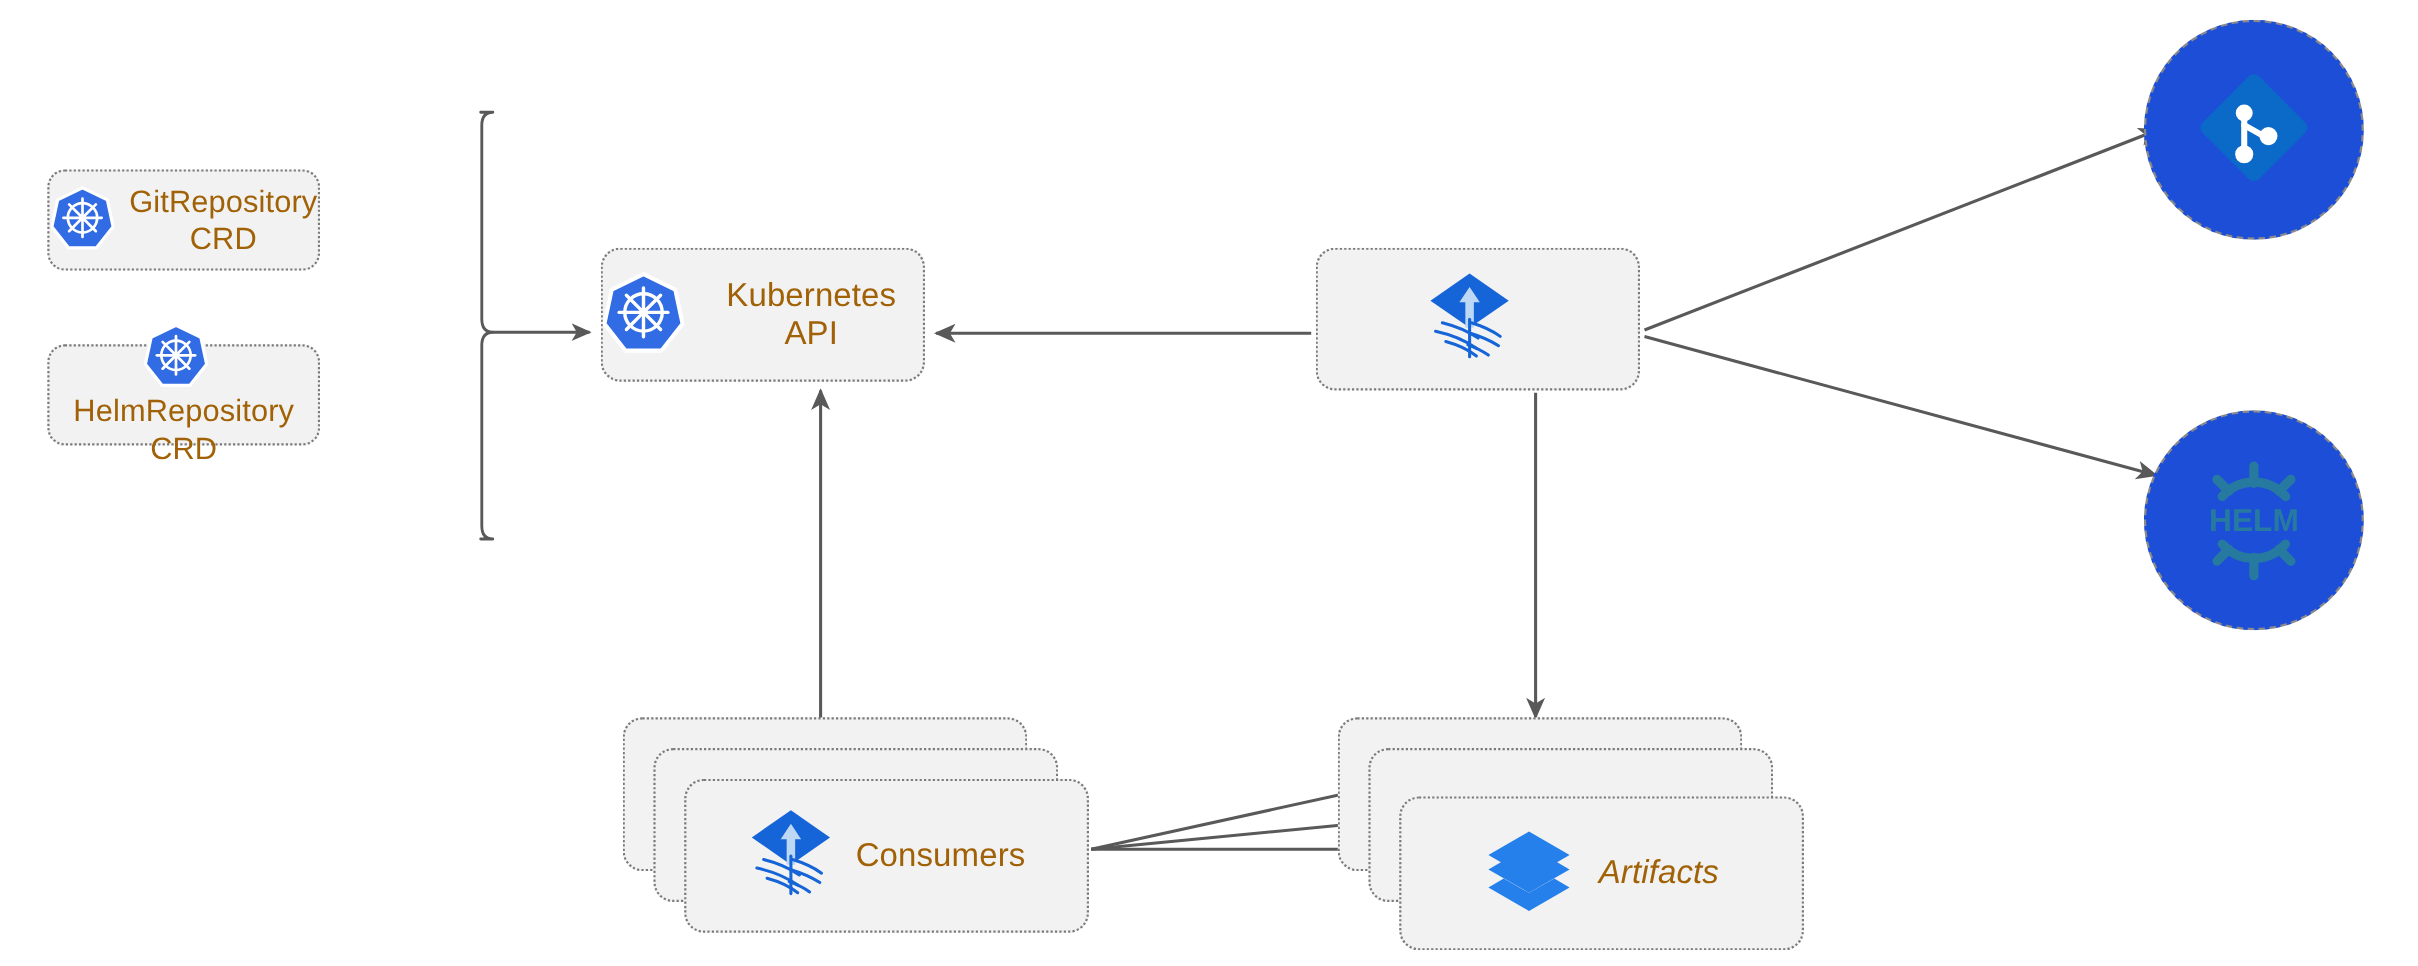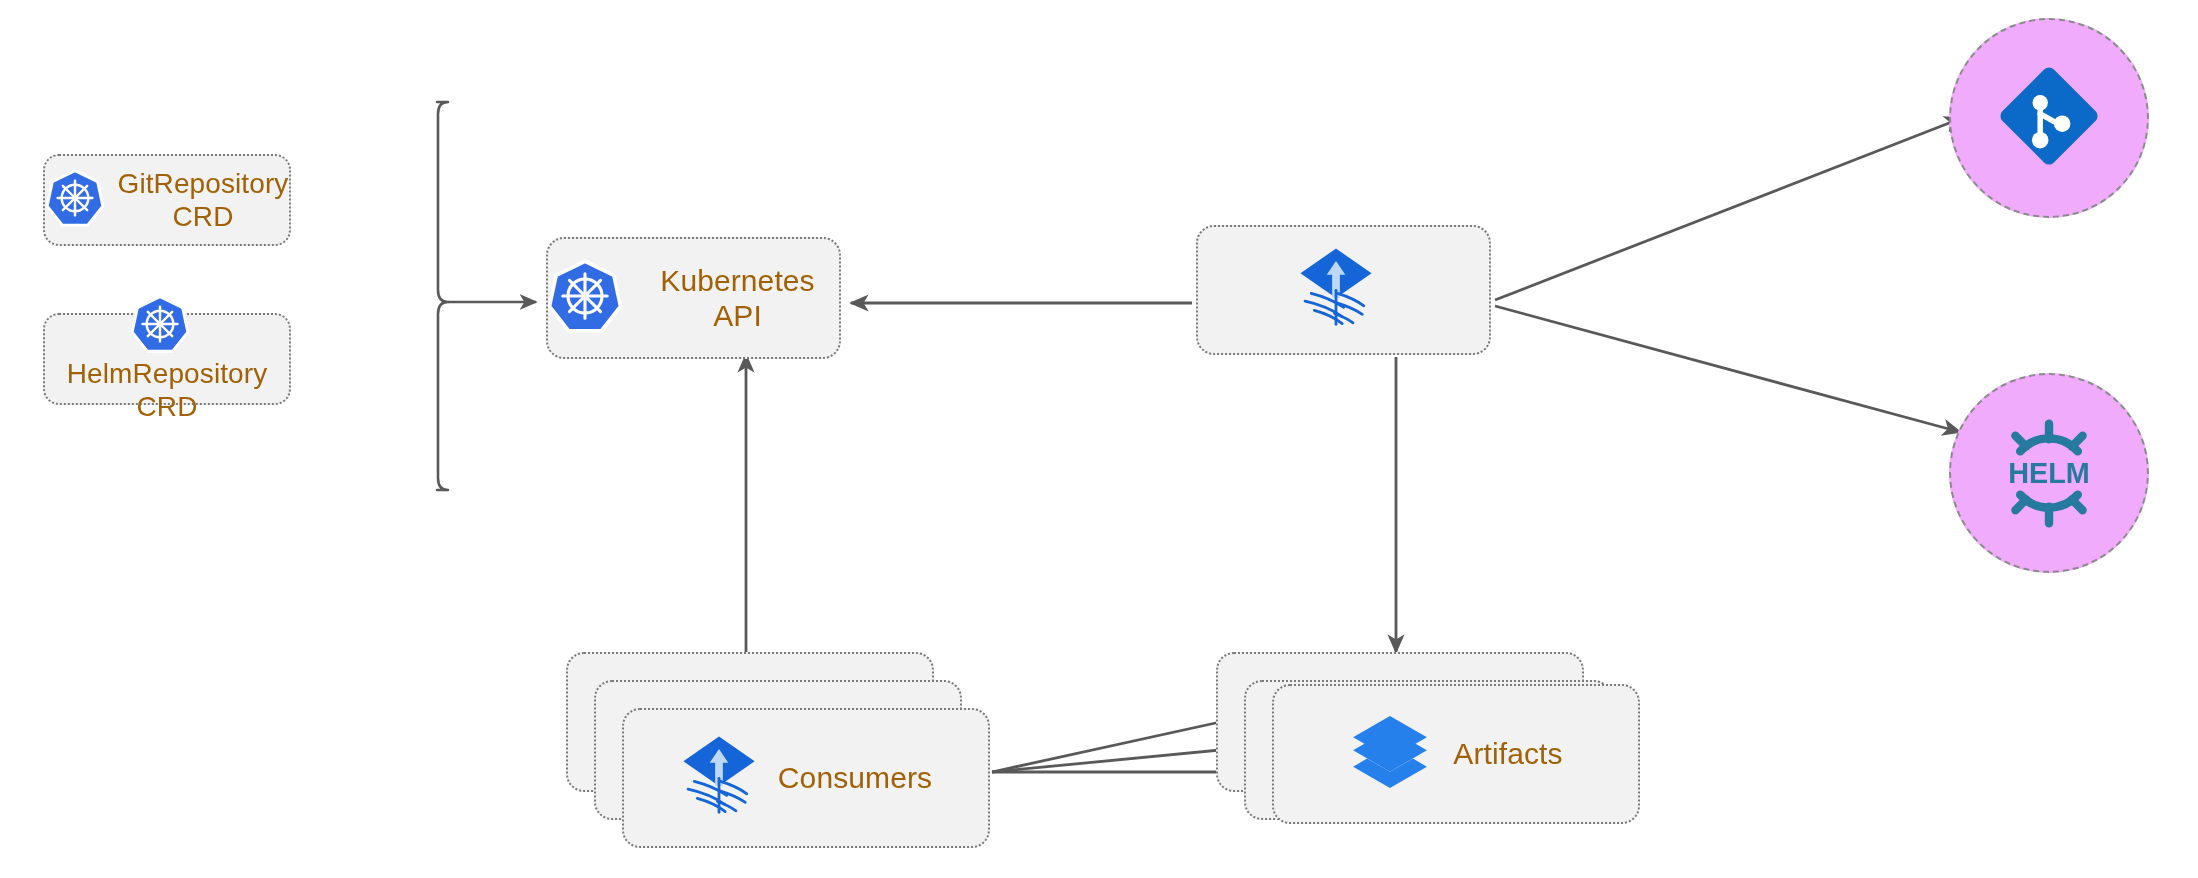--- a/index.html
+++ b/index.html
@@ -57,21 +57,21 @@
   .stack-ghost {
     position: absolute;
     box-sizing: border-box;
     background: #f2f2f2;
     border: 2px dotted #7a7a7a;
     border-radius: 18px;
   }
   .circle-node {
     position: absolute;
     box-sizing: border-box;
-    background: #f0abfc;
+    background: #1d4ed8;
     border: 2px dashed #8a8a8a;
     border-radius: 50%;
     display: flex;
     align-items: center;
     justify-content: center;
     text-align: right;
   }
 </style>
 </head>
 <body>
@@ -150,21 +150,21 @@
           <line x1="20" y1="50" x2="50" y2="50"></line>
           <line x1="29" y1="29" x2="50" y2="50"></line>
         </g>
         <circle cx="50" cy="50" r="5" fill="#ffffff"></circle>
       </svg>
     </span>
     <span class="label">HelmRepository
 CRD</span>
   </div>
 
-  <div class="node" style="left:546px; top:237px; width:295px; height:122px;">
+  <div class="node" style="left:546px; top:225px; width:295px; height:122px;">
     <span class="icon" style="margin-right:14px;">
       <svg width="74" height="74" viewBox="0 0 100 100" xmlns="http://www.w3.org/2000/svg">
         <polygon points="50,3 89,22 98,64 72,97 28,97 2,64 11,22" fill="#326ce5" stroke="#ffffff" stroke-width="5" stroke-linejoin="round"></polygon>
         <g fill="none" stroke="#ffffff" stroke-width="4.2" stroke-linecap="round">
           <circle cx="50" cy="50" r="23"></circle>
           <line x1="50" y1="20" x2="50" y2="50"></line>
           <line x1="71" y1="29" x2="50" y2="50"></line>
           <line x1="80" y1="50" x2="50" y2="50"></line>
           <line x1="71" y1="71" x2="50" y2="50"></line>
           <line x1="50" y1="80" x2="50" y2="50"></line>
@@ -212,21 +212,21 @@
           <path d="M 48 86 Q 62 91 72 98"></path>
           <path d="M 50 56 L 50 100"></path>
         </g>
       </svg>
     </span>
     <span class="label">Consumers</span>
   </div>
 
   <div class="stack-ghost" style="left:1216px; top:652px; width:368px; height:140px;"></div>
   <div class="stack-ghost" style="left:1244px; top:680px; width:368px; height:140px;"></div>
-  <div class="node" style="left:1272px; top:684px; width:368px; height:140px;">
+  <div class="node" style="left:1272px; top:724px; width:368px; height:140px;font-style:italic;">
     <span class="icon" style="margin-right:22px;">
       <svg width="82" height="82" viewBox="0 0 100 100" xmlns="http://www.w3.org/2000/svg">
         <polygon points="50,6 95,32 50,58 5,32" fill="#2680eb"></polygon>
         <path d="M 5 48 L 22 38 L 50 54 L 78 38 L 95 48 L 50 74 Z" fill="#2680eb"></path>
         <path d="M 5 68 L 22 58 L 50 74 L 78 58 L 95 68 L 50 94 Z" fill="#2680eb"></path>
       </svg>
     </span>
     <span class="label">Artifacts</span>
   </div>
 

